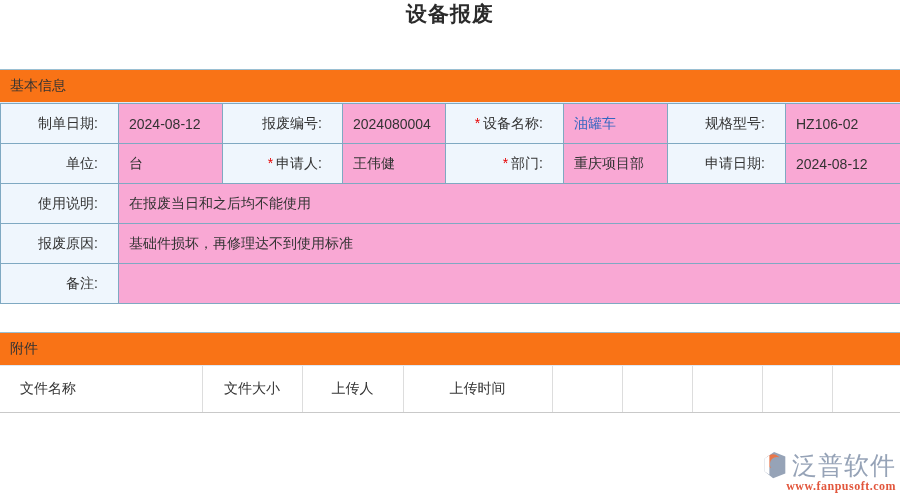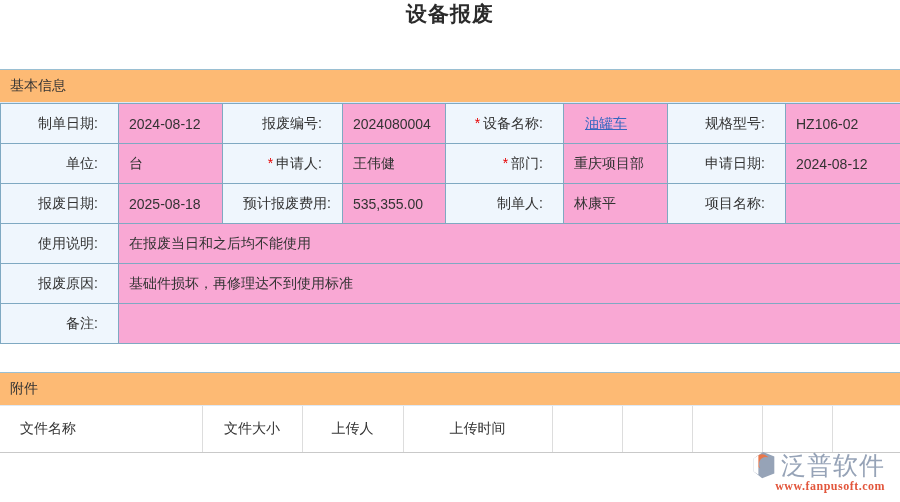--- a/index.html
+++ b/index.html
@@ -17,21 +17,21 @@
     height: 54px;
     text-align: center;
     font-size: 21px;
     font-weight: bold;
     color: #2b2b2b;
     letter-spacing: 1px;
   }
   .section-bar {
     margin-top: 15px;
     height: 34px;
-    background: #fdba74;
+    background: #f97316;
     border-top: 1px solid #9abfd2;
     border-bottom: 1px solid #dfe9f4;
     display: flex;
     align-items: center;
     padding-left: 10px;
     color: #333;
   }
   table.basic {
     width: 900px;
     border-collapse: collapse;
@@ -53,23 +53,21 @@
     background: #f9a8d4;
     text-align: left;
     padding-left: 10px;
   }
   .req {
     color: #e60000;
     margin-right: 3px;
   }
   a.cell-link {
     color: #3567c0;
-    text-decoration: underline;
     cursor: pointer;
-    margin-left: 11px;
   }
   .gap { height: 13px; }
   table.attach {
     width: 900px;
     border-collapse: collapse;
     table-layout: fixed;
   }
   table.attach th {
     height: 46px;
     font-weight: normal;
@@ -82,21 +80,21 @@
     white-space: nowrap;
     overflow: hidden;
   }
   table.attach th.first {
     text-align: left;
     padding-left: 20px;
   }
   table.attach th.last { border-right: none; }
   .footer-logo {
     position: absolute;
-    right: 15px;
+    right: 4px;
     top: 450px;
     text-align: right;
   }
   .logo-row {
     display: flex;
     align-items: center;
     justify-content: flex-end;
   }
   .brand-text {
     font-size: 25px;
@@ -147,30 +145,20 @@
     </tr>
     <tr>
       <td class="label"><span>单位:</span></td>
       <td class="value">台</td>
       <td class="label"><span class="req">*</span><span>申请人:</span></td>
       <td class="value">王伟健</td>
       <td class="label"><span class="req">*</span><span>部门:</span></td>
       <td class="value">重庆项目部</td>
       <td class="label"><span>申请日期:</span></td>
       <td class="value">2024-08-12</td>
-    </tr>
-    <tr>
-      <td class="label"><span>报废日期:</span></td>
-      <td class="value">2025-08-18</td>
-      <td class="label"><span>预计报废费用:</span></td>
-      <td class="value">535,355.00</td>
-      <td class="label"><span>制单人:</span></td>
-      <td class="value">林康平</td>
-      <td class="label"><span>项目名称:</span></td>
-      <td class="value"></td>
     </tr>
     <tr>
       <td class="label"><span>使用说明:</span></td>
       <td class="value" colspan="7">在报废当日和之后均不能使用</td>
     </tr>
     <tr>
       <td class="label"><span>报废原因:</span></td>
       <td class="value" colspan="7">基础件损坏，再修理达不到使用标准</td>
     </tr>
     <tr>

